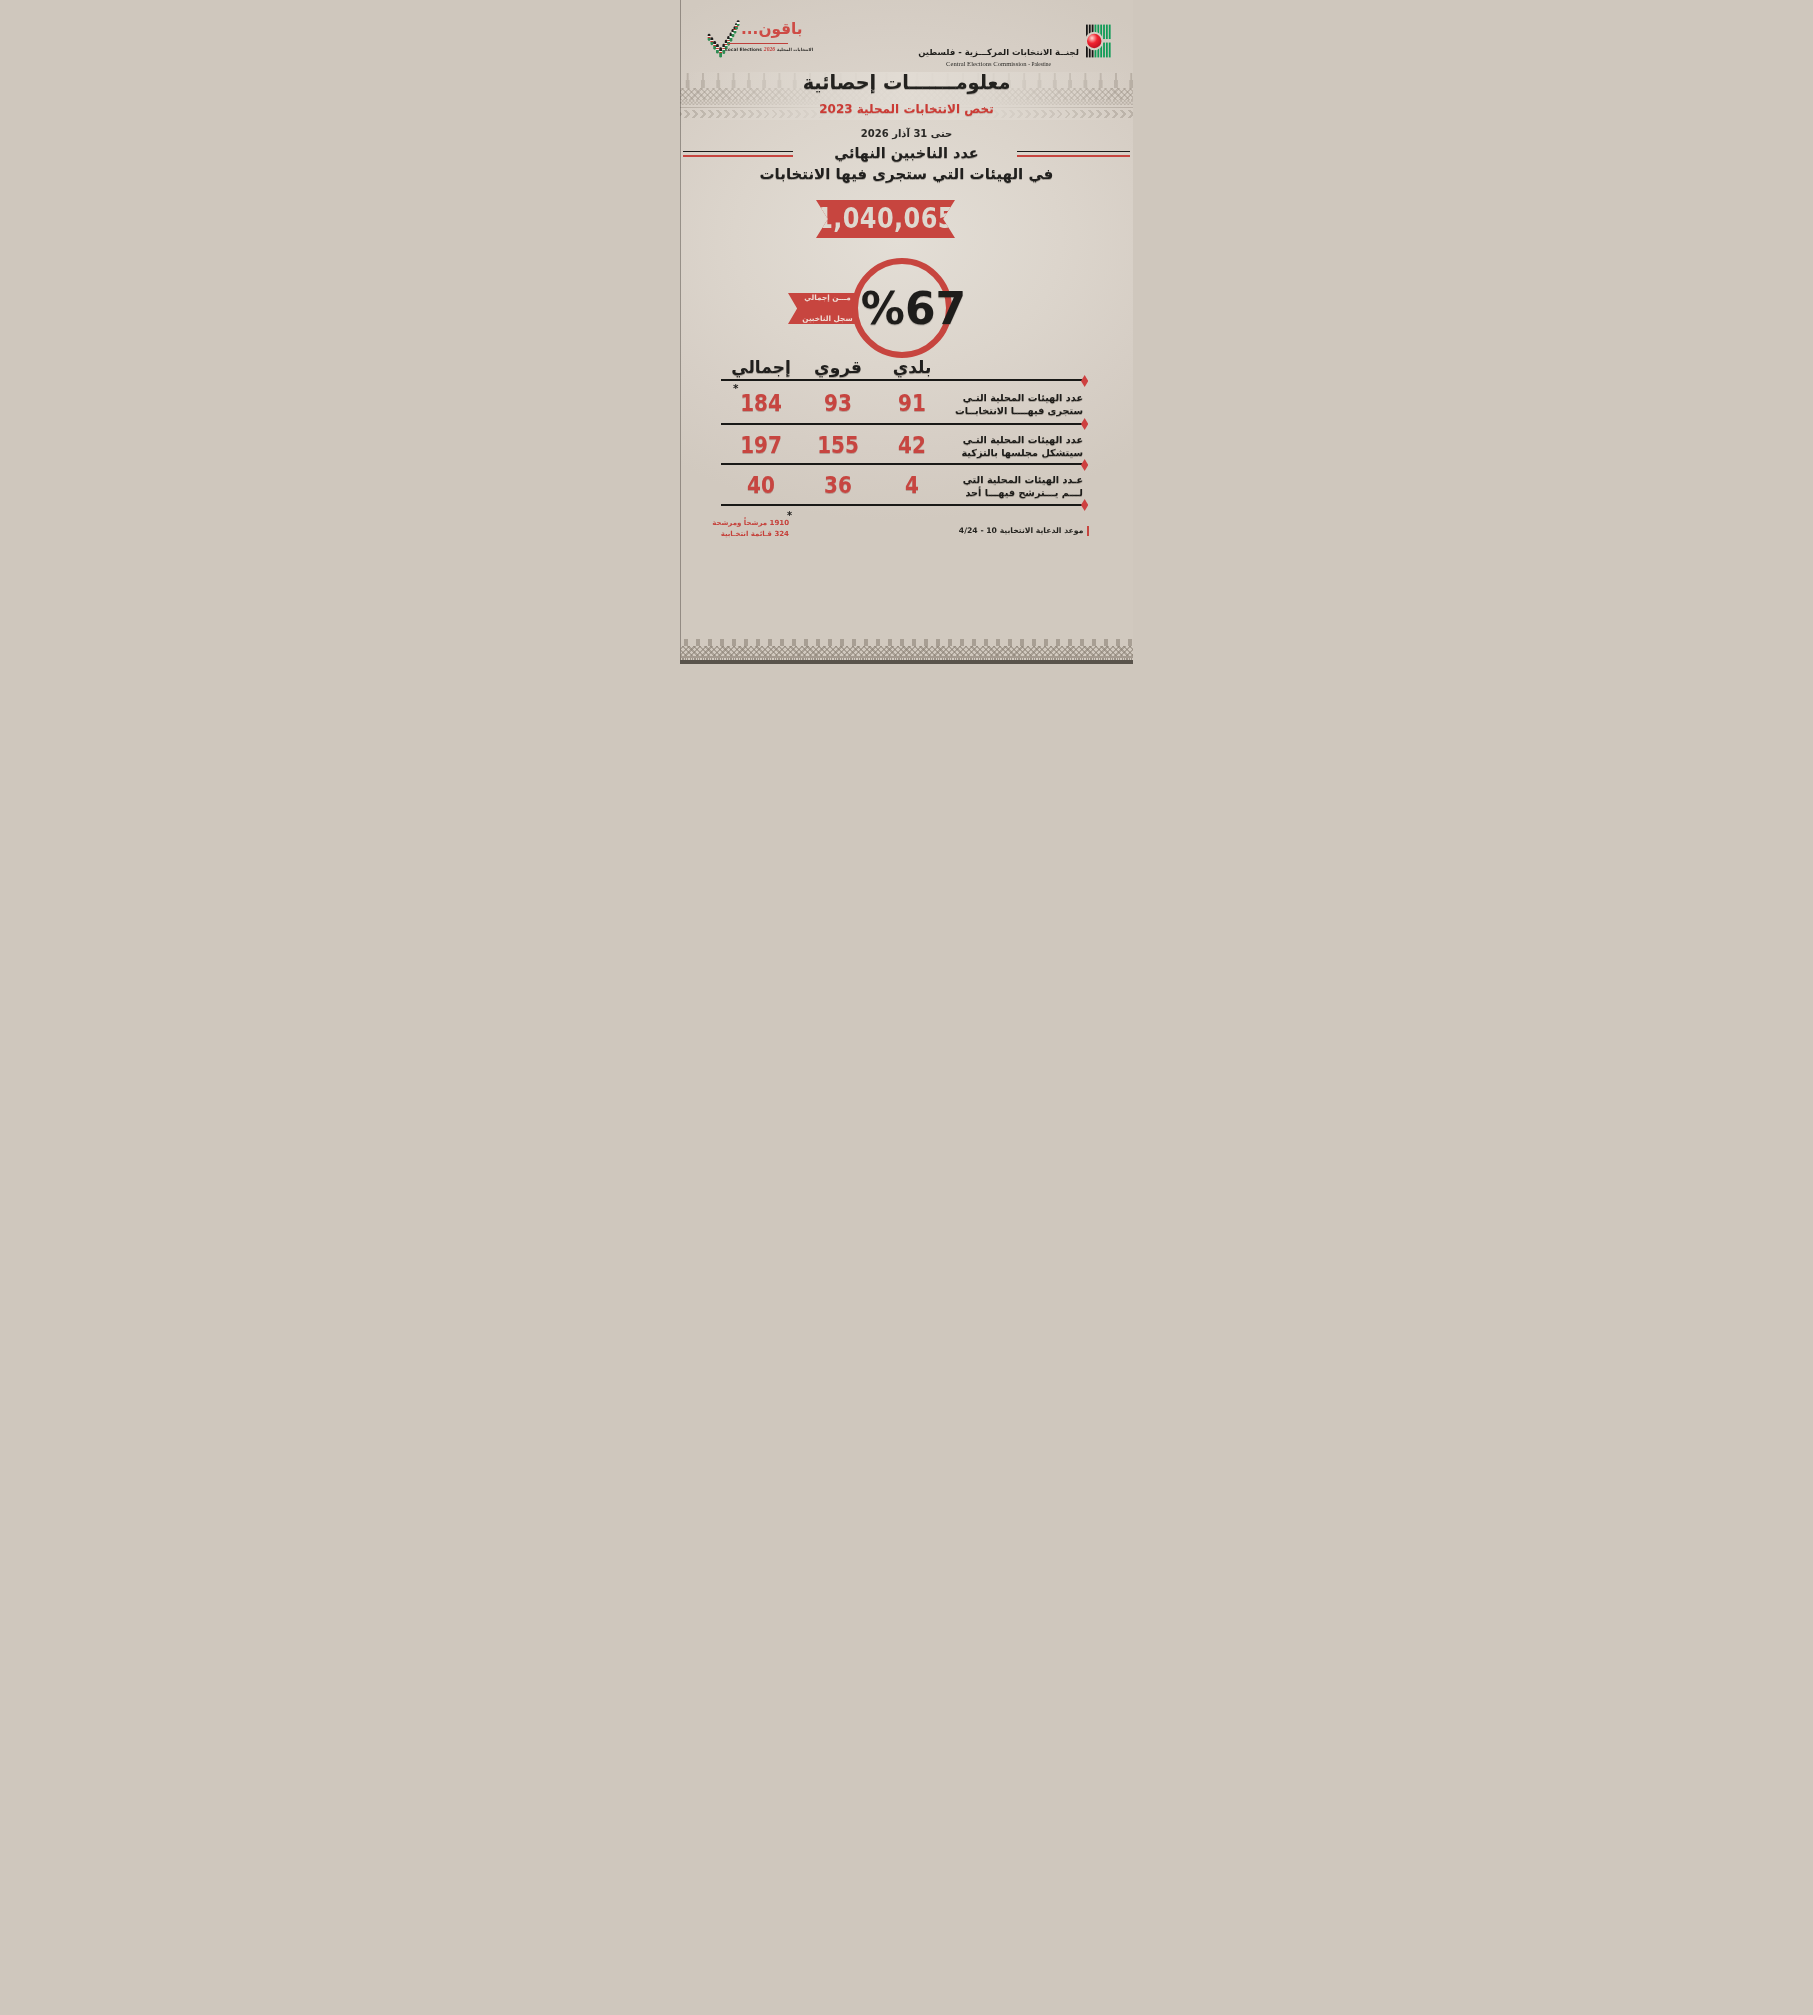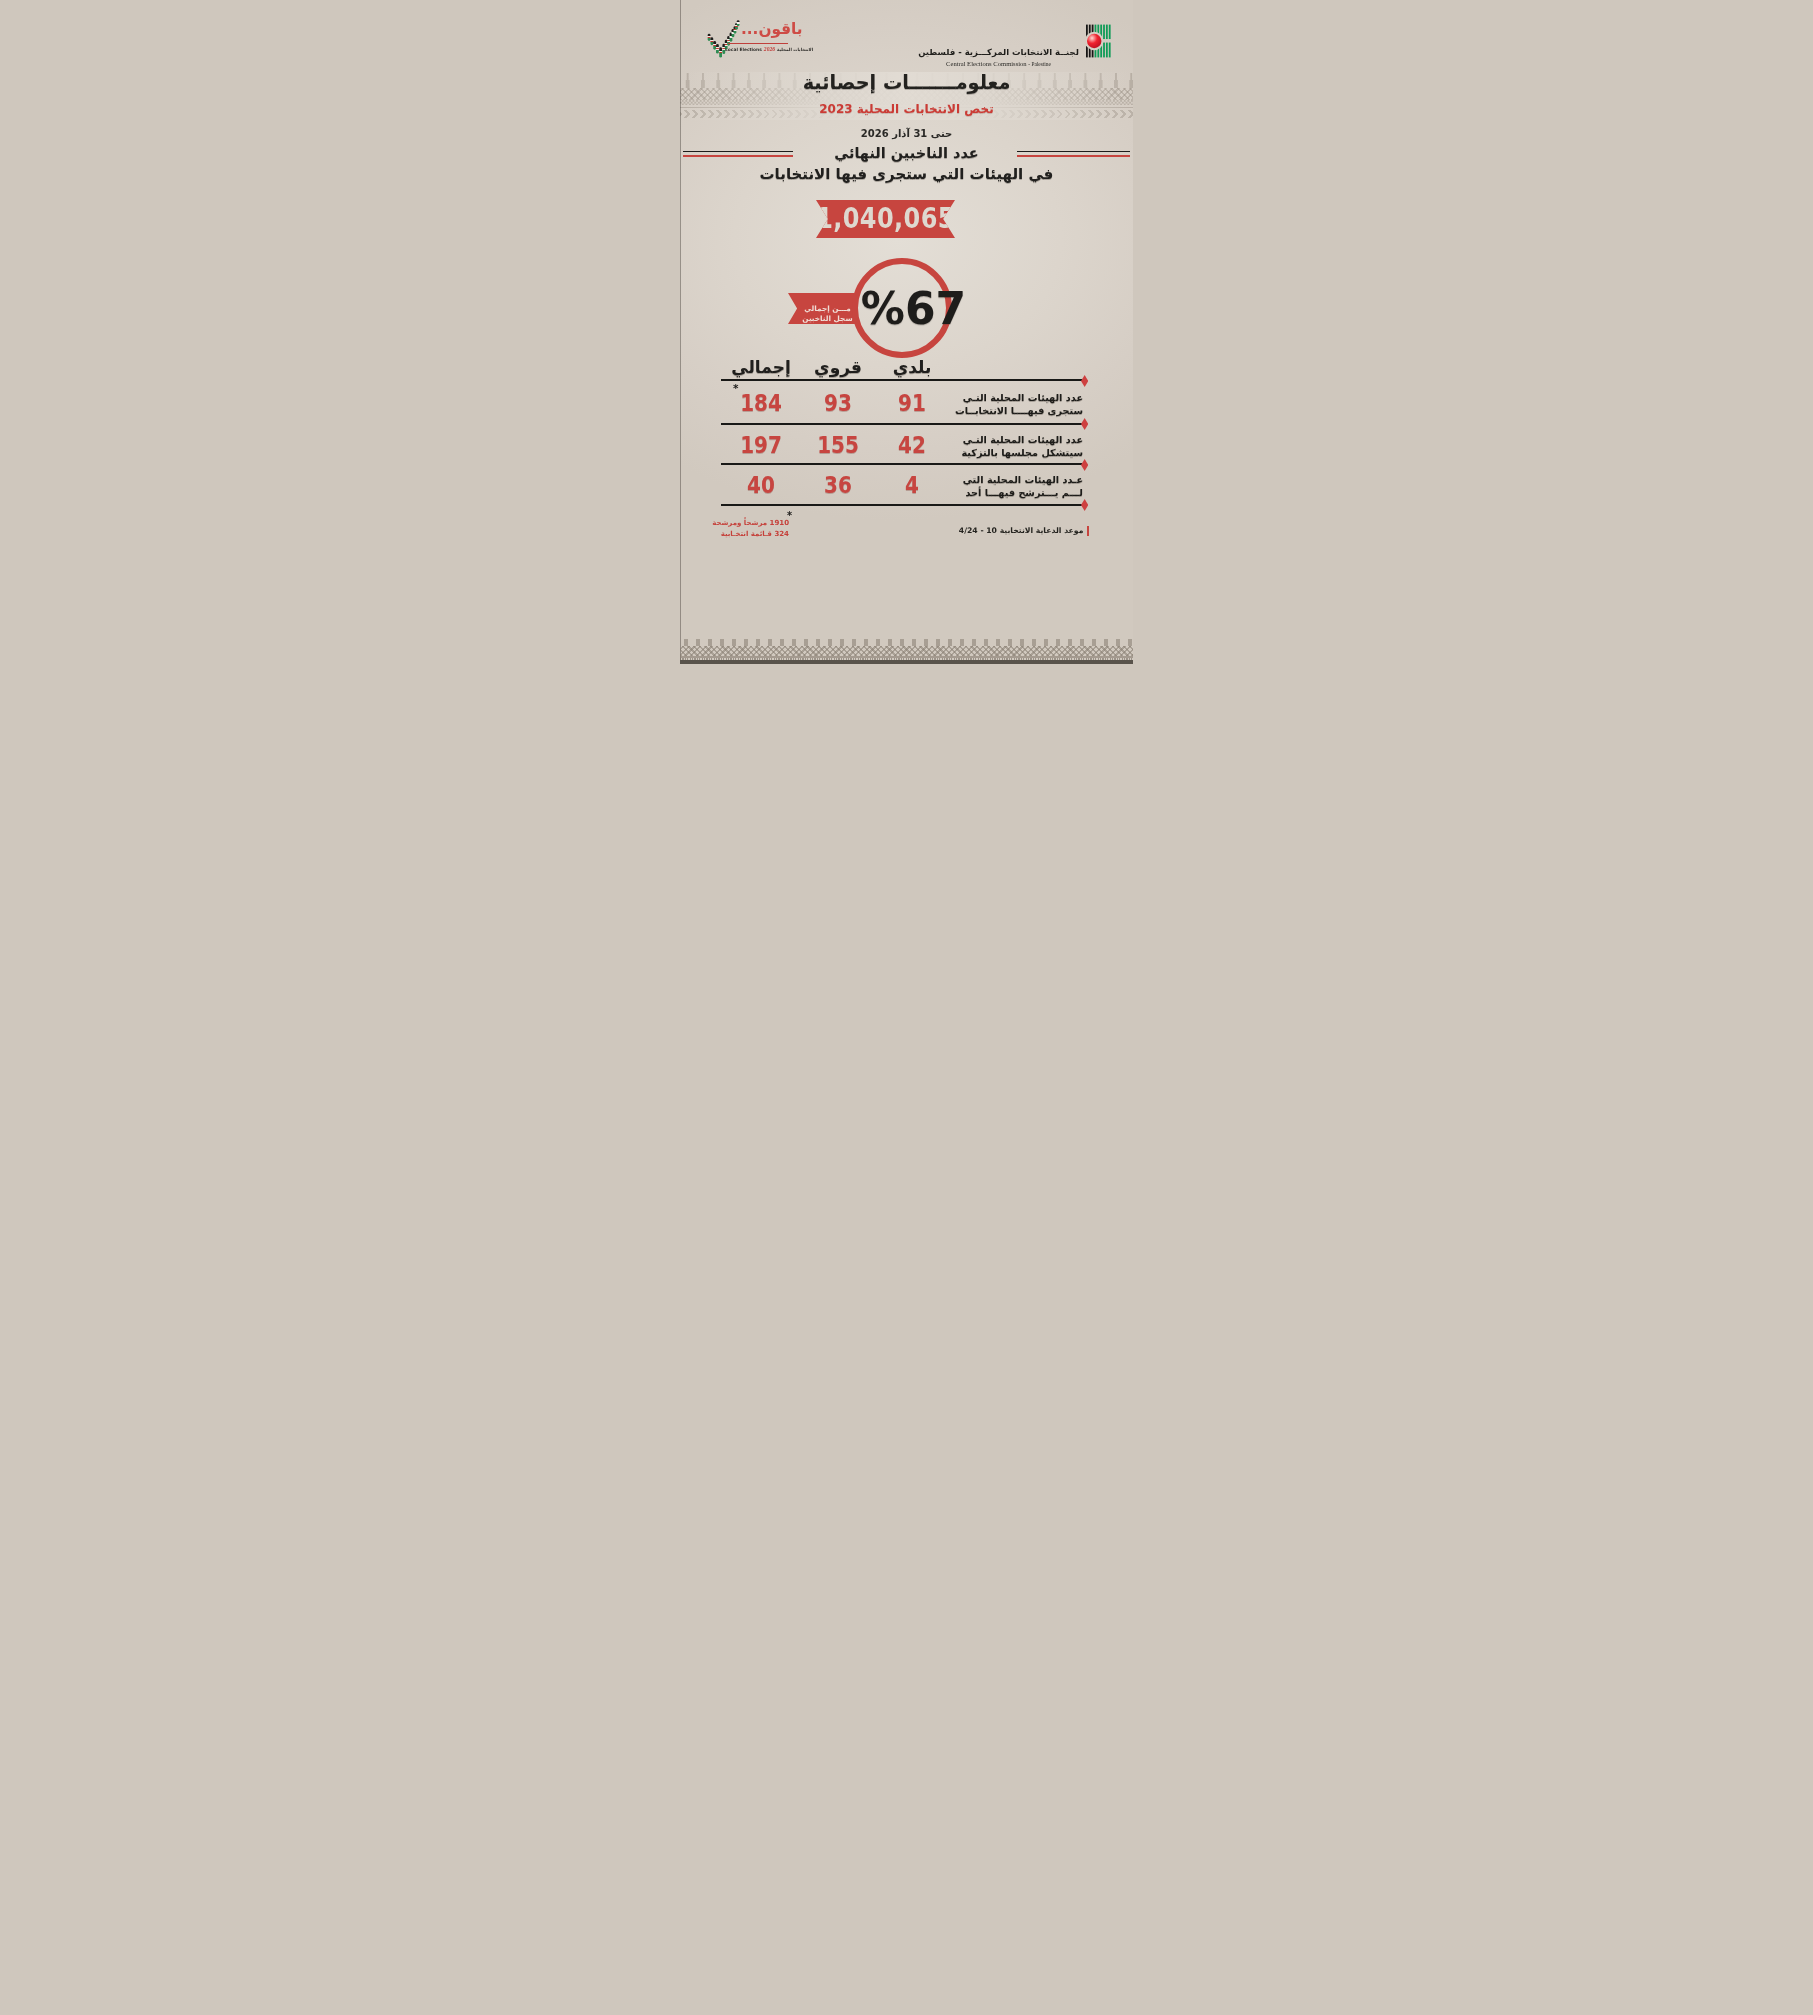--- a/index.html
+++ b/index.html
@@ -80,21 +80,21 @@
   .banner{ left:136px; top:200px; width:139px; height:38px; background:#c7453f;
     clip-path:polygon(0% 0%, 100% 0%, 91.5% 50%, 100% 100%, 0% 100%, 8.5% 50%);
     display:flex; align-items:center; justify-content:center; }
   .banner .num{ direction:ltr; font-size:24px; font-weight:bold; color:#ded8cf; letter-spacing:0.4px;
     display:inline-block; transform:scaleY(1.15); }
   .pct-circle{ left:172px; top:258px; width:100px; height:100px; border:6.9px solid #c7453f; border-radius:50%;
     display:flex; align-items:center; justify-content:center; z-index:3; }
   .pct-circle .pct{ direction:ltr; font-size:44px; font-weight:bold; color:#1e1d1b; text-shadow:0 1.2px 0.8px rgba(50,44,38,.25);margin-left:23px; }
   .ribbon{ left:108px; top:293px; width:70px; height:31px; background:#c7453f; z-index:2;
     clip-path:polygon(0 0, 100% 0, 100% 100%, 0 100%, 13% 50%);
-    display:flex; flex-direction:column; align-items:center; justify-content:flex-end; padding-left:8.9px; }
+    display:flex; flex-direction:column; align-items:center; justify-content:space-between; padding-left:8.9px; }
   .ribbon div{ font-size:7.3px; font-weight:bold; color:#f0ddd6; line-height:10px; white-space:nowrap; }
 
   
   .th{ top:357px; transform:translateX(-50%); font-size:17px; font-weight:bold; color:#201f1d;
        text-shadow:0 1.2px 0.4px rgba(50,44,38,.3); white-space:nowrap; }
   .th-total{ left:81px; } .th-rural{ left:158px; } .th-muni{ left:232px; }
   .sep{ left:41px; width:361px; height:1.6px; background:#191917; }
   .sep1{ top:379px; } .sep2{ top:423px; } .sep3{ top:463px; } .sep4{ top:504px; }
   .diamond{ left:401px; width:7.3px; height:12px; background:#ce4040;
     clip-path:polygon(50% 0, 100% 50%, 50% 100%, 0 50%); }

